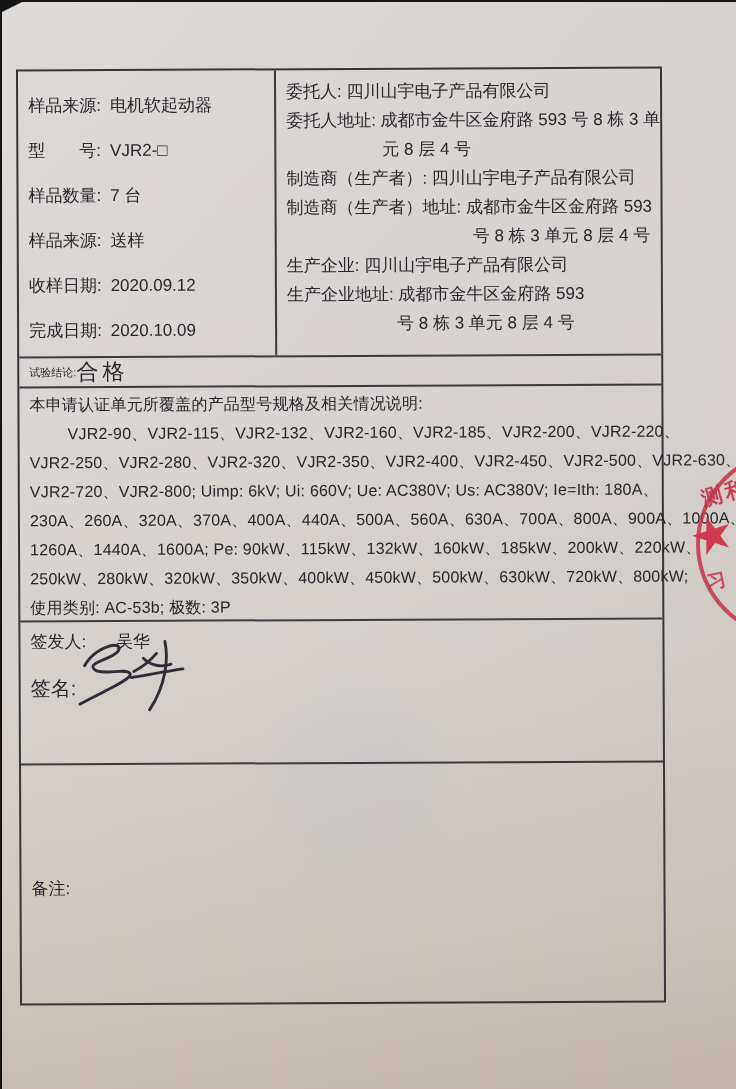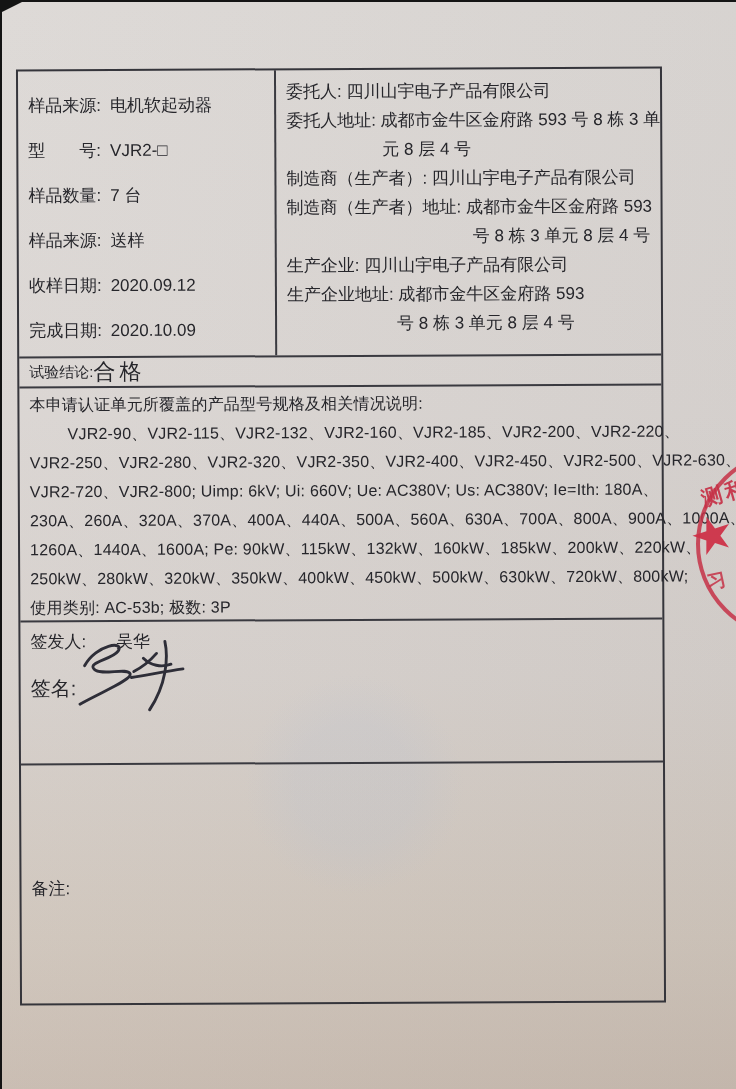--- a/index.html
+++ b/index.html
@@ -36,21 +36,21 @@
   .row1{height:287px;display:flex;border-bottom:2px solid #3a3a40;}
   .cell-left{width:277px;border-right:2px solid #3a3a40;box-sizing:border-box;padding:12px 0 0 10px;}
   .cell-right{flex:1;padding:7px 0 0 10px;}
   .sample-row{height:45px;display:flex;align-items:center;font-size:17px;white-space:nowrap;}
   .sample-row .val{margin-left:9px;}
   .client-line{line-height:29px;font-size:17px;white-space:nowrap;}
   .ind-a{margin-left:96px;}
   .ind-b{margin-left:186px;}
   .ind-c{margin-left:110px;}
   .row2{height:30px;border-bottom:2px solid #3a3a40;display:flex;align-items:center;padding-left:10px;}
-  .row2 .lbl{font-size:15px;}
+  .row2 .lbl{font-size:11px;}
   .row2 .val{font-size:22px;letter-spacing:4px;}
   .row3{height:234px;border-bottom:2px solid #3a3a40;padding:2px 8px 0 10px;}
   .cov-line{line-height:29px;font-size:16px;white-space:nowrap;letter-spacing:.2px;}
   .cov-indent{text-indent:38px;}
   .row4{height:143px;border-bottom:2px solid #3a3a40;}
   .row4 .issuer{position:absolute;left:10px;top:8px;font-size:17px;}
   .row4 .issuer .val{margin-left:25px;}
   .row4 .sig-label{position:absolute;left:10px;top:53px;font-size:20px;}
   .row4 .sig-svg{position:absolute;left:52px;top:12px;}
   .row4 .issue-date{position:absolute;left:10px;top:98px;font-size:17px;}

